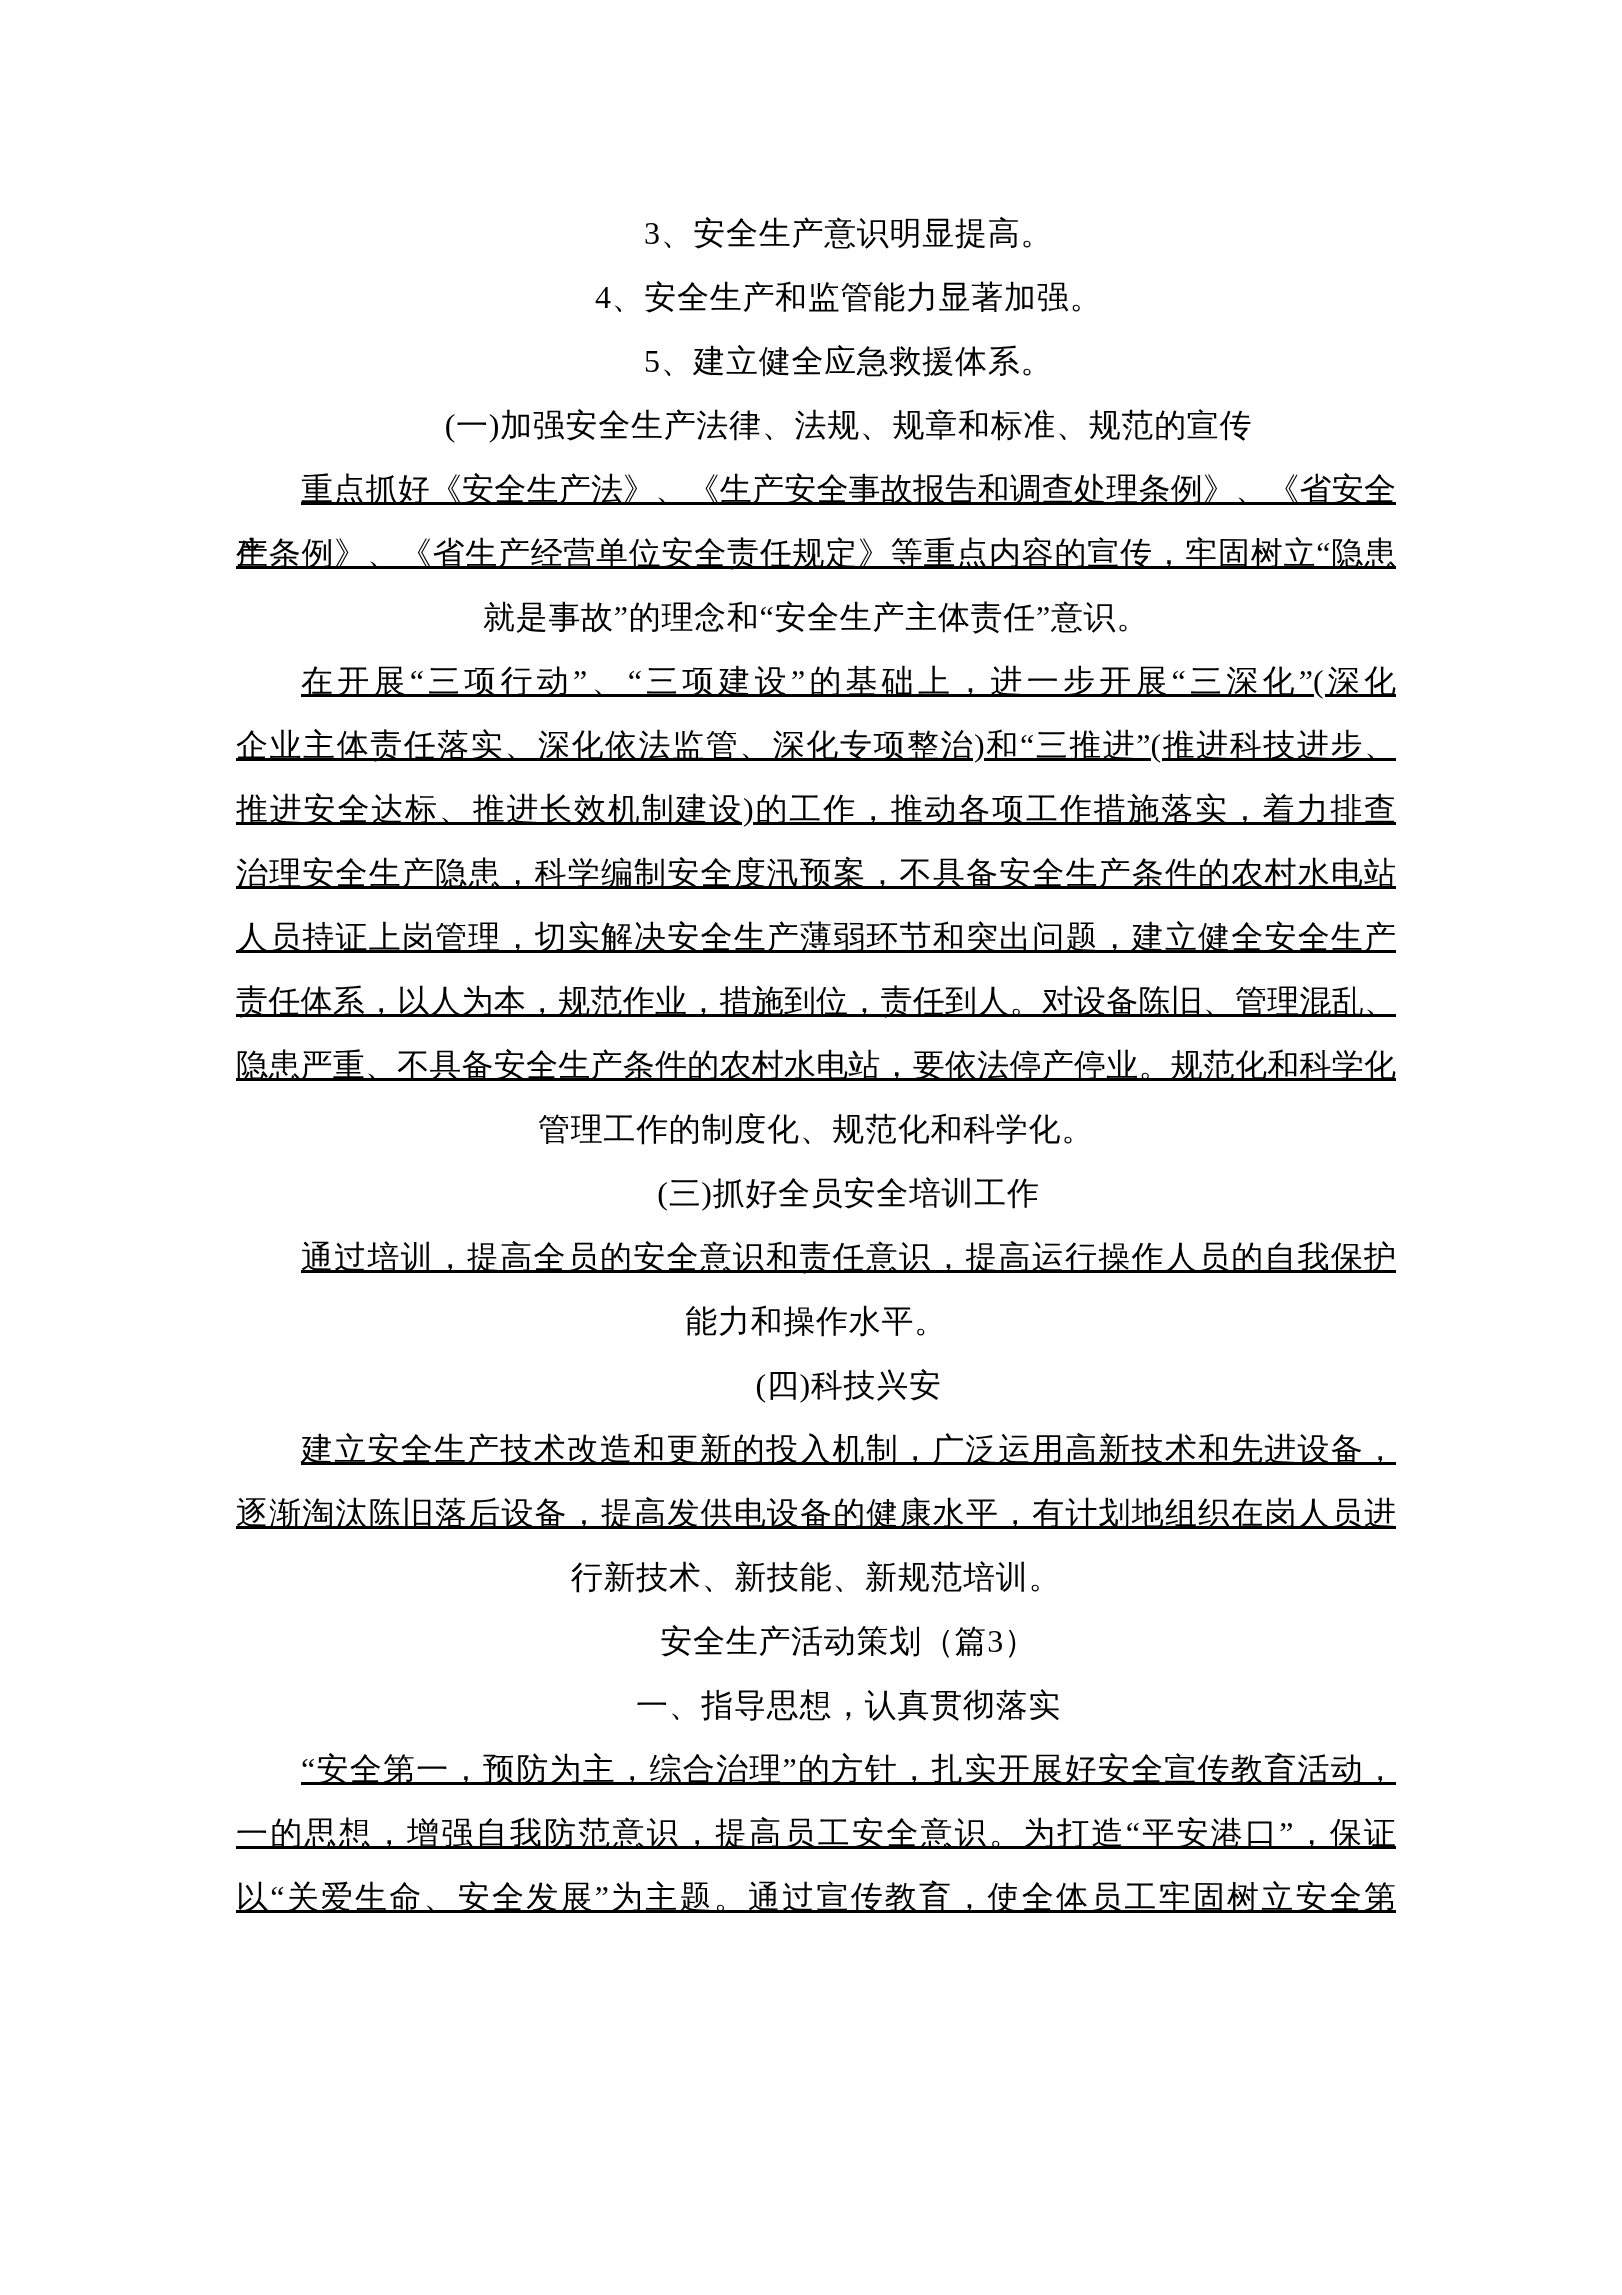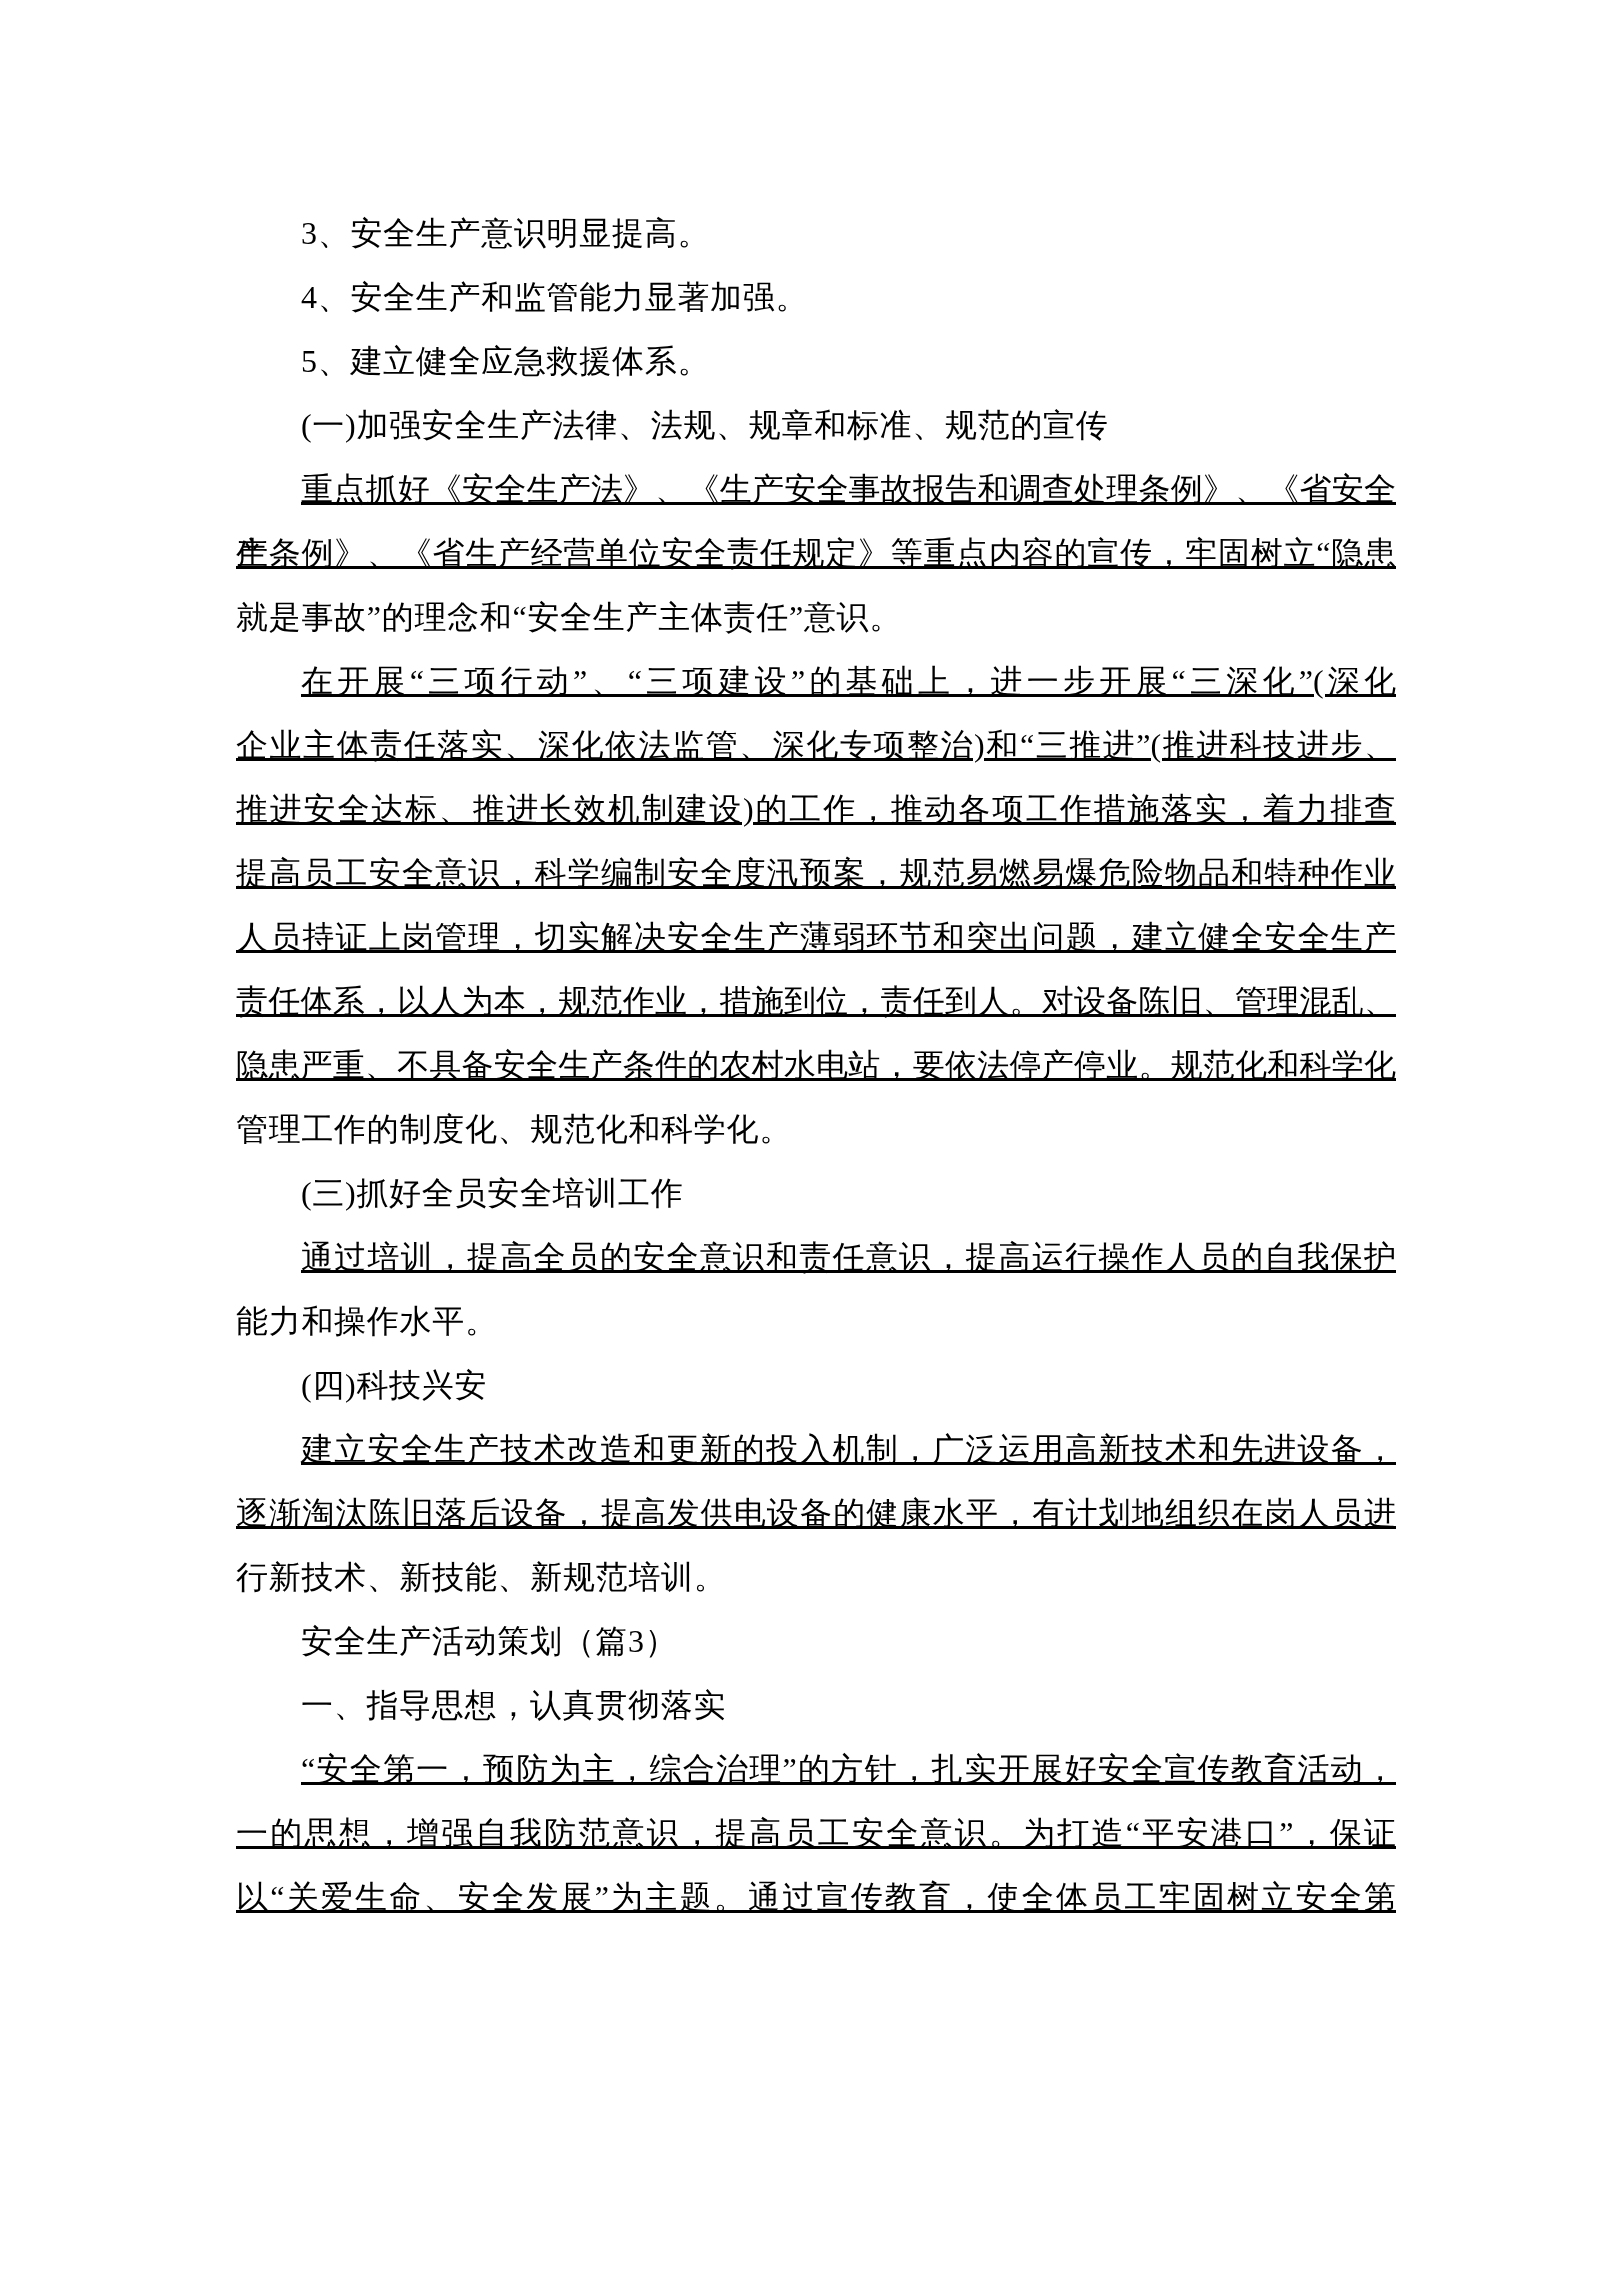--- a/index.html
+++ b/index.html
@@ -21,21 +21,21 @@
     position: absolute;
     left: 236px;
     top: 201px;
     width: 1160px;
   }
   .line {
     font-size: 32px;
     line-height: 64px;
     height: 64px;
     white-space: nowrap;
-    text-align: left;
+    text-align: center;
     letter-spacing: 0.7px;
     overflow: visible;
   }
   .line.indent {
     text-indent: 65px;
   }
   .line.fill {
     white-space: normal;
     letter-spacing: 0;
     text-align: justify;
@@ -52,21 +52,21 @@
       <div class="line indent">3、安全生产意识明显提高。</div>
       <div class="line indent">4、安全生产和监管能力显著加强。</div>
       <div class="line indent">5、建立健全应急救援体系。</div>
       <div class="line indent">(一)加强安全生产法律、法规、规章和标准、规范的宣传</div>
       <div class="line indent fill">重点抓好《安全生产法》、《生产安全事故报告和调查处理条例》、《省安全生</div>
       <div class="line fill">产条例》、《省生产经营单位安全责任规定》等重点内容的宣传，牢固树立“隐患</div>
       <div class="line">就是事故”的理念和“安全生产主体责任”意识。</div>
       <div class="line indent fill">在开展“三项行动”、“三项建设”的基础上，进一步开展“三深化”(深化</div>
       <div class="line fill">企业主体责任落实、深化依法监管、深化专项整治)和“三推进”(推进科技进步、</div>
       <div class="line fill">推进安全达标、推进长效机制建设)的工作，推动各项工作措施落实，着力排查</div>
-      <div class="line fill">提高员工安全意识，科学编制安全度汛预案，规范易燃易爆危险物品和特种作业</div>
+      <div class="line fill">治理安全生产隐患，科学编制安全度汛预案，不具备安全生产条件的农村水电站</div>
       <div class="line fill">人员持证上岗管理，切实解决安全生产薄弱环节和突出问题，建立健全安全生产</div>
       <div class="line fill">责任体系，以人为本，规范作业，措施到位，责任到人。对设备陈旧、管理混乱、</div>
       <div class="line fill">隐患严重、不具备安全生产条件的农村水电站，要依法停产停业。规范化和科学化</div>
       <div class="line">管理工作的制度化、规范化和科学化。</div>
       <div class="line indent">(三)抓好全员安全培训工作</div>
       <div class="line indent fill">通过培训，提高全员的安全意识和责任意识，提高运行操作人员的自我保护</div>
       <div class="line">能力和操作水平。</div>
       <div class="line indent">(四)科技兴安</div>
       <div class="line indent fill">建立安全生产技术改造和更新的投入机制，广泛运用高新技术和先进设备，</div>
       <div class="line fill">逐渐淘汰陈旧落后设备，提高发供电设备的健康水平，有计划地组织在岗人员进</div>

